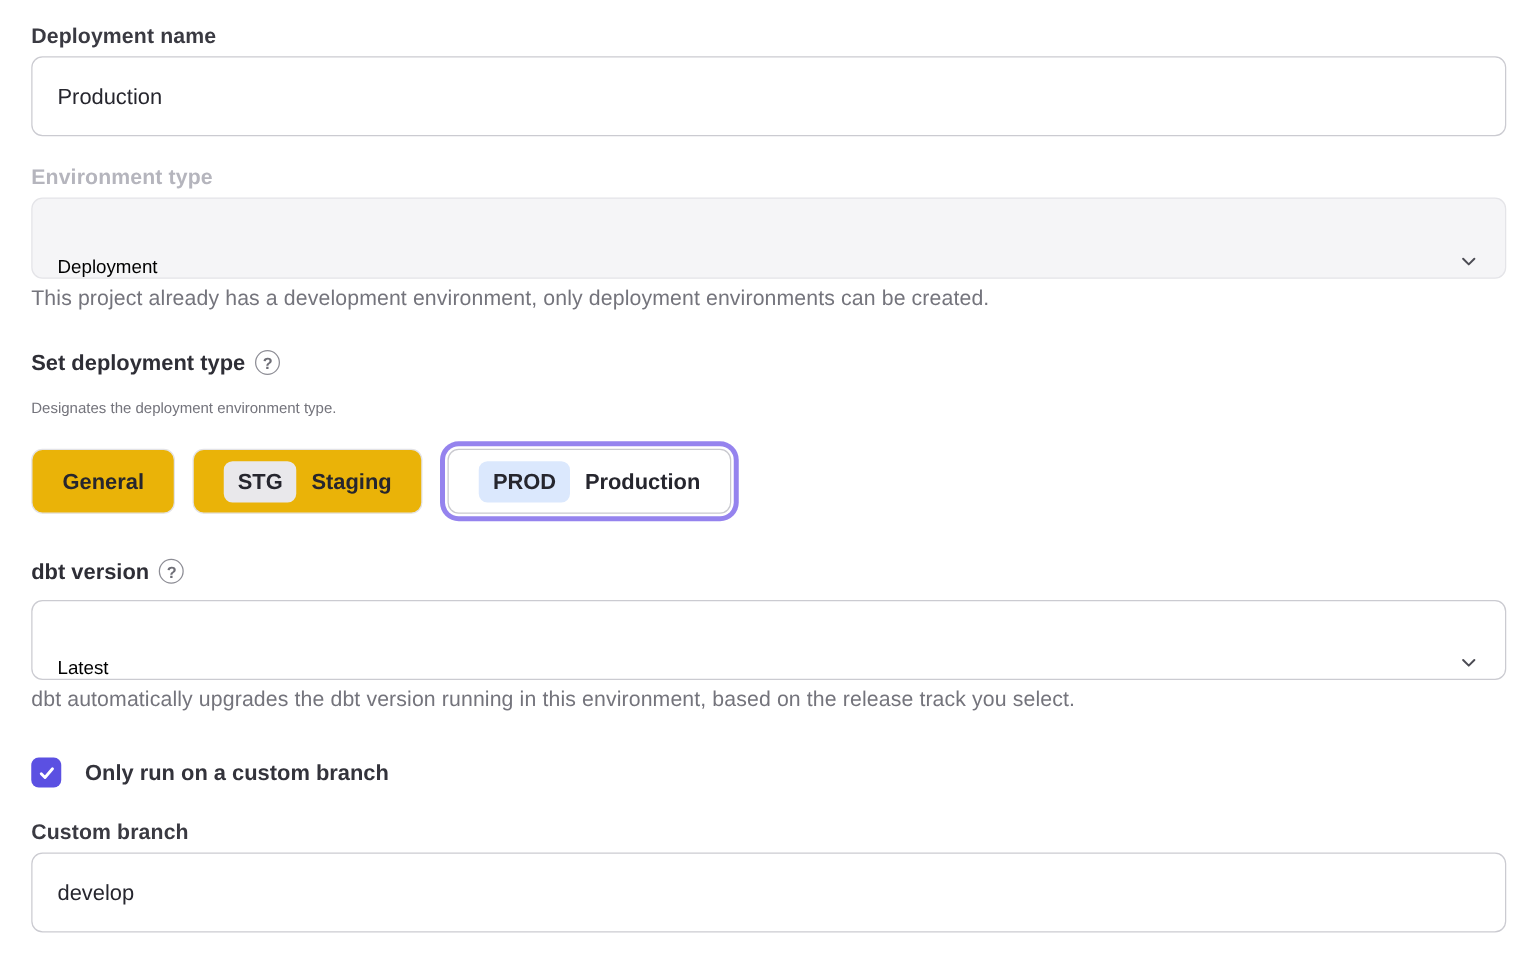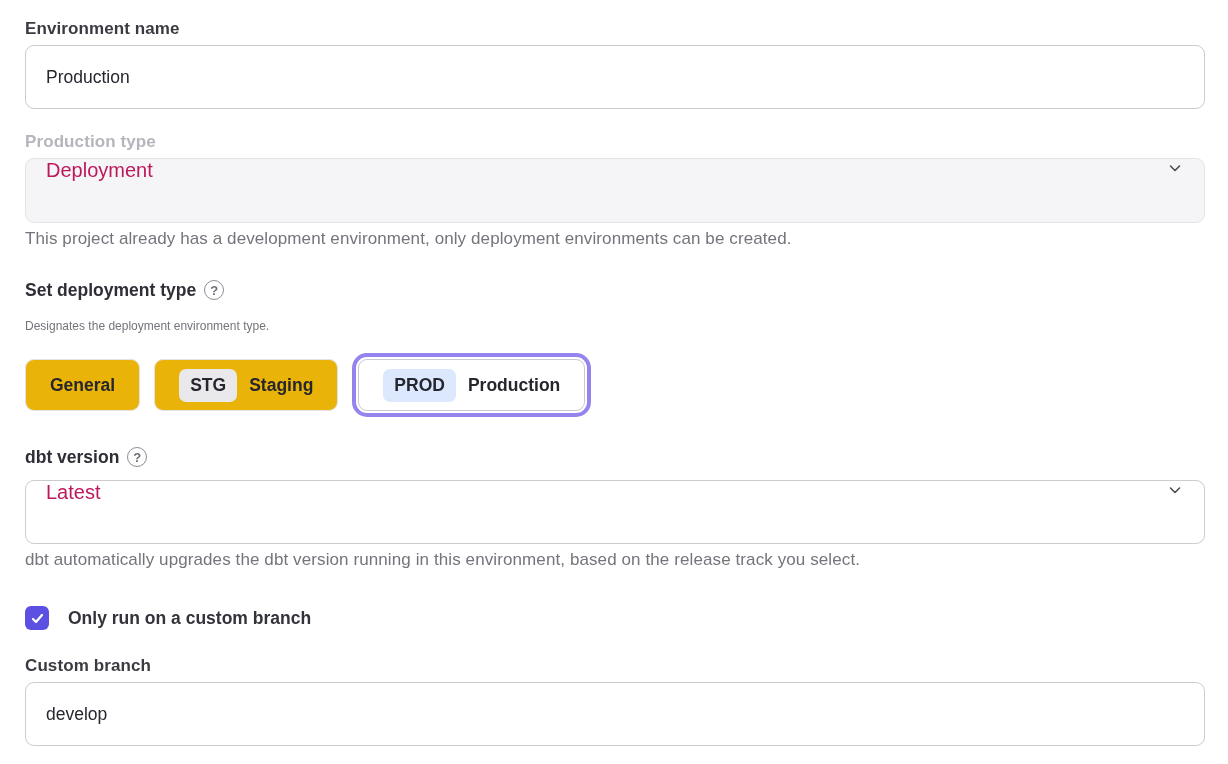--- a/index.html
+++ b/index.html
@@ -31,25 +31,25 @@
     outline: none;
     display: block;
   }
   .select {
     width: 100%;
     height: 64px;
     border: 1px solid #cbcbd1;
     border-radius: 9px;
     background: #ffffff;
     display: flex;
-    align-items: flex-start;
+    align-items: flex-end;
     justify-content: space-between;
     padding: 0 20px;
-    font-size: 20px;
-    color: #be185d;
+    font-size: 15px;
+    color: #000000;
     cursor: pointer;
   }
   .select.muted {
     background: #f5f5f7;
     border-color: #e4e4e8;
     height: 65px;
   }
   .helper {
     font-size: 17px;
     color: #74747c;
@@ -151,26 +151,26 @@
     font-weight: 600;
     color: #33333b;
     cursor: pointer;
   }
   .chevron { flex: 0 0 auto; }
 </style>
 </head>
 <body>
 
 <div>
-  <div class="field-label">Environment name</div>
+  <div class="field-label">Deployment name</div>
   <input class="text-input" type="text" value="Production" style="">
 </div>
 
 <div class="section-gap-sm">
-  <div class="field-label disabled">Production type</div>
+  <div class="field-label disabled">Environment type</div>
   <div class="select muted">
     <span>Deployment</span>
     <span class="chevron">
       <svg width="18" height="18" viewBox="0 0 18 18">
           <path d="M4.5 7l4.5 4.5L13.5 7" fill="none" stroke="#4c4c54" stroke-width="1.6" stroke-linecap="round" stroke-linejoin="round"></path>
         </svg>
     </span>
   </div>
   <div class="helper">This project already has a development environment, only deployment environments can be created.</div>
 </div>

